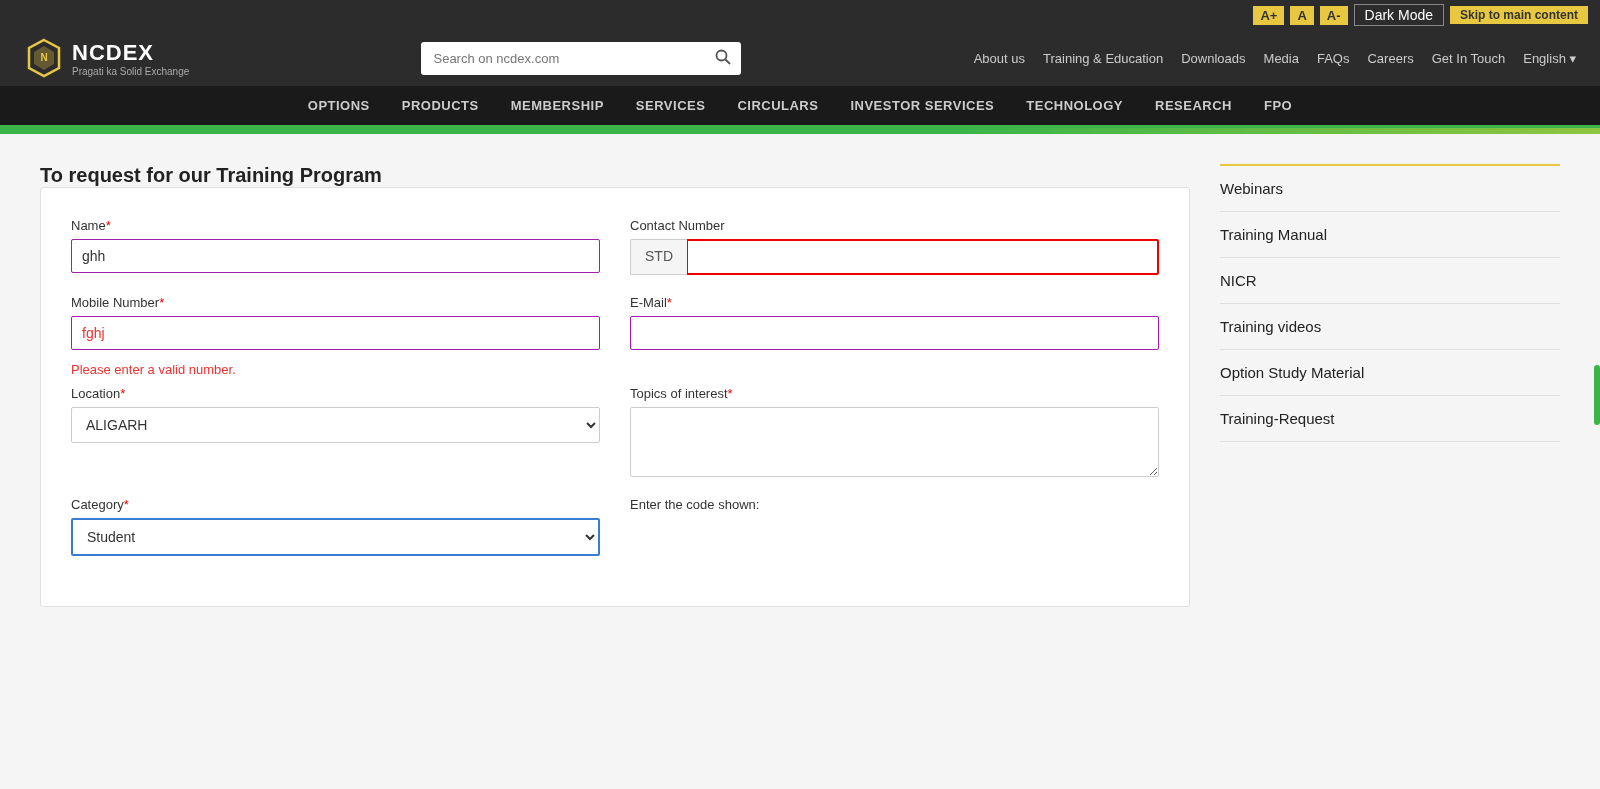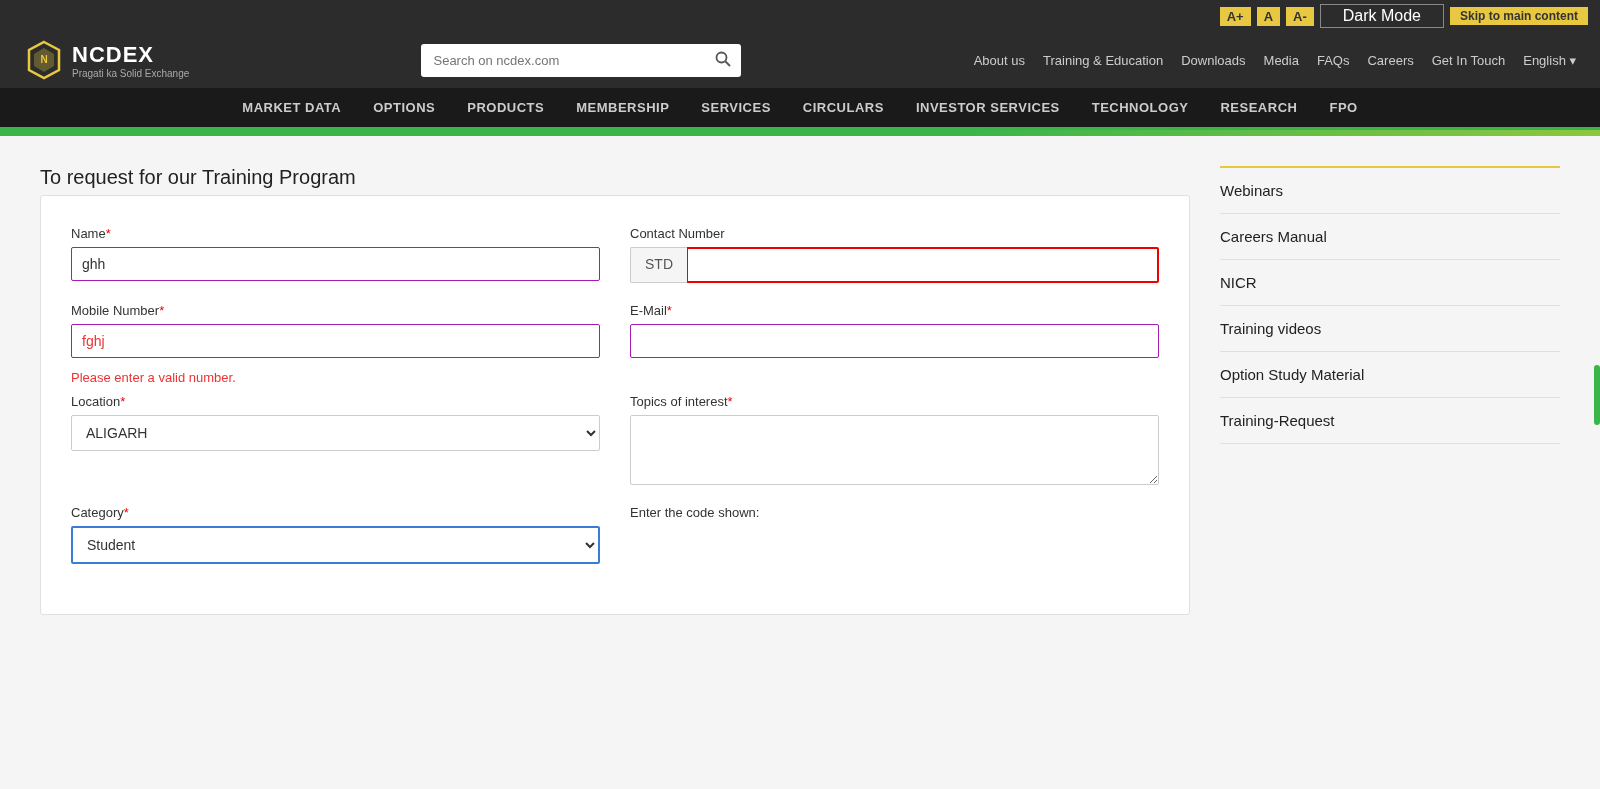--- a/index.html
+++ b/index.html
@@ -20,23 +20,23 @@
       cursor: pointer;
       font-weight: bold;
       padding: 2px 7px;
       font-size: 13px;
       color: #333;
     }
     .access-bar .dark-mode-btn {
       background: #2c2c2c;
       border: 1px solid #888;
       color: #fff;
-      padding: 2px 22px;
-      cursor: pointer;
-      font-size: 16px;
+      padding: 2px 10px;
+      cursor: pointer;
+      font-size: 14px;
     }
     .access-bar .skip-link {
       background: #e8c840;
       color: #333;
       padding: 2px 10px;
       font-size: 12px;
       text-decoration: none;
       font-weight: bold;
       cursor: pointer;
     }
@@ -143,22 +143,22 @@
       flex: 1;
     }
     .sidebar {
       width: 340px;
       min-width: 280px;
     }
 
     
     .form-heading {
       font-size: 20px;
-      font-weight: normal;
-      margin-bottom: 6px;
+      font-weight: bold;
+      margin-bottom: 0;
       color: #222;
     }
     .form-subheading {
       font-size: 14px;
       color: #444;
       margin-bottom: 20px;
     }
 
     .form-box {
       background: #fff;
@@ -341,21 +341,20 @@
     <a>Downloads</a>
     <a>Media</a>
     <a>FAQs</a>
     <a>Careers</a>
     <a>Get In Touch</a>
     <a>English ▾</a>
   </nav>
 </div>
 
 <nav class="main-nav">
-  <a>MARKET DATA</a>
   <a>OPTIONS</a>
   <a>PRODUCTS</a>
   <a>MEMBERSHIP</a>
   <a>SERVICES</a>
   <a>CIRCULARS</a>
   <a>INVESTOR SERVICES</a>
   <a>TECHNOLOGY</a>
   <a>RESEARCH</a>
   <a>FPO</a>
 </nav>
@@ -437,21 +436,21 @@
         <div class="form-group">
           <label class="form-label">Enter the code shown:</label>
         </div>
       </div>
     </div>
   </div>
 
   <aside class="sidebar">
     <nav class="sidebar-nav">
       <a class="sidebar-nav-item">Webinars</a>
-      <a class="sidebar-nav-item">Careers Manual</a>
+      <a class="sidebar-nav-item">Training Manual</a>
       <a class="sidebar-nav-item">NICR</a>
       <a class="sidebar-nav-item">Training videos</a>
       <a class="sidebar-nav-item">Option Study Material</a>
       <a class="sidebar-nav-item">Training-Request</a>
     </nav>
   </aside>
 </div>
 
 <div class="scroll-accent"></div>
 

